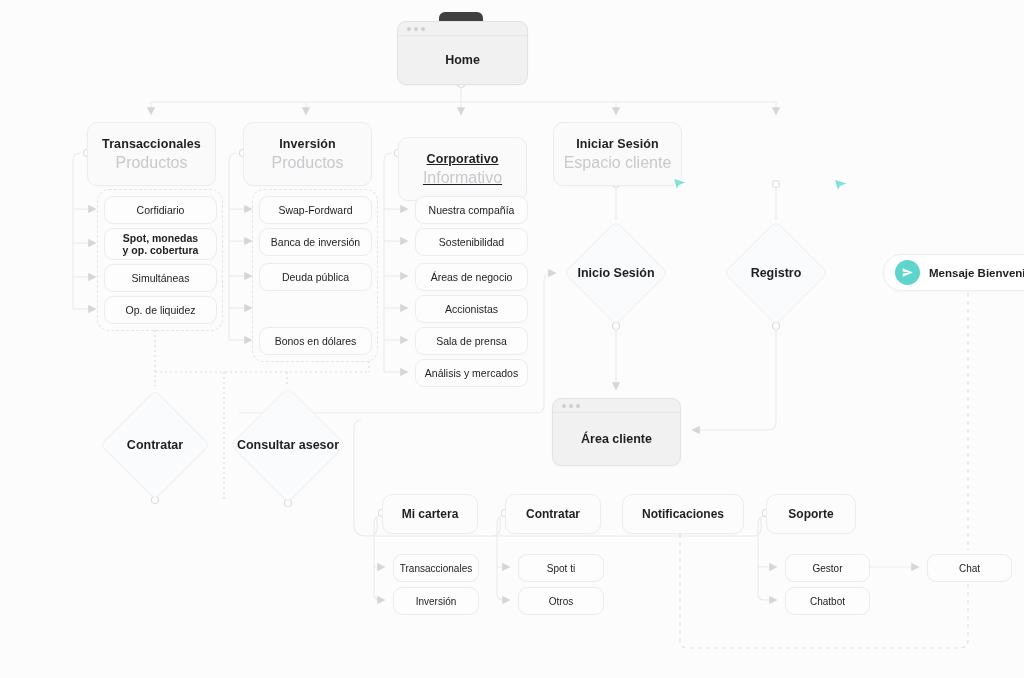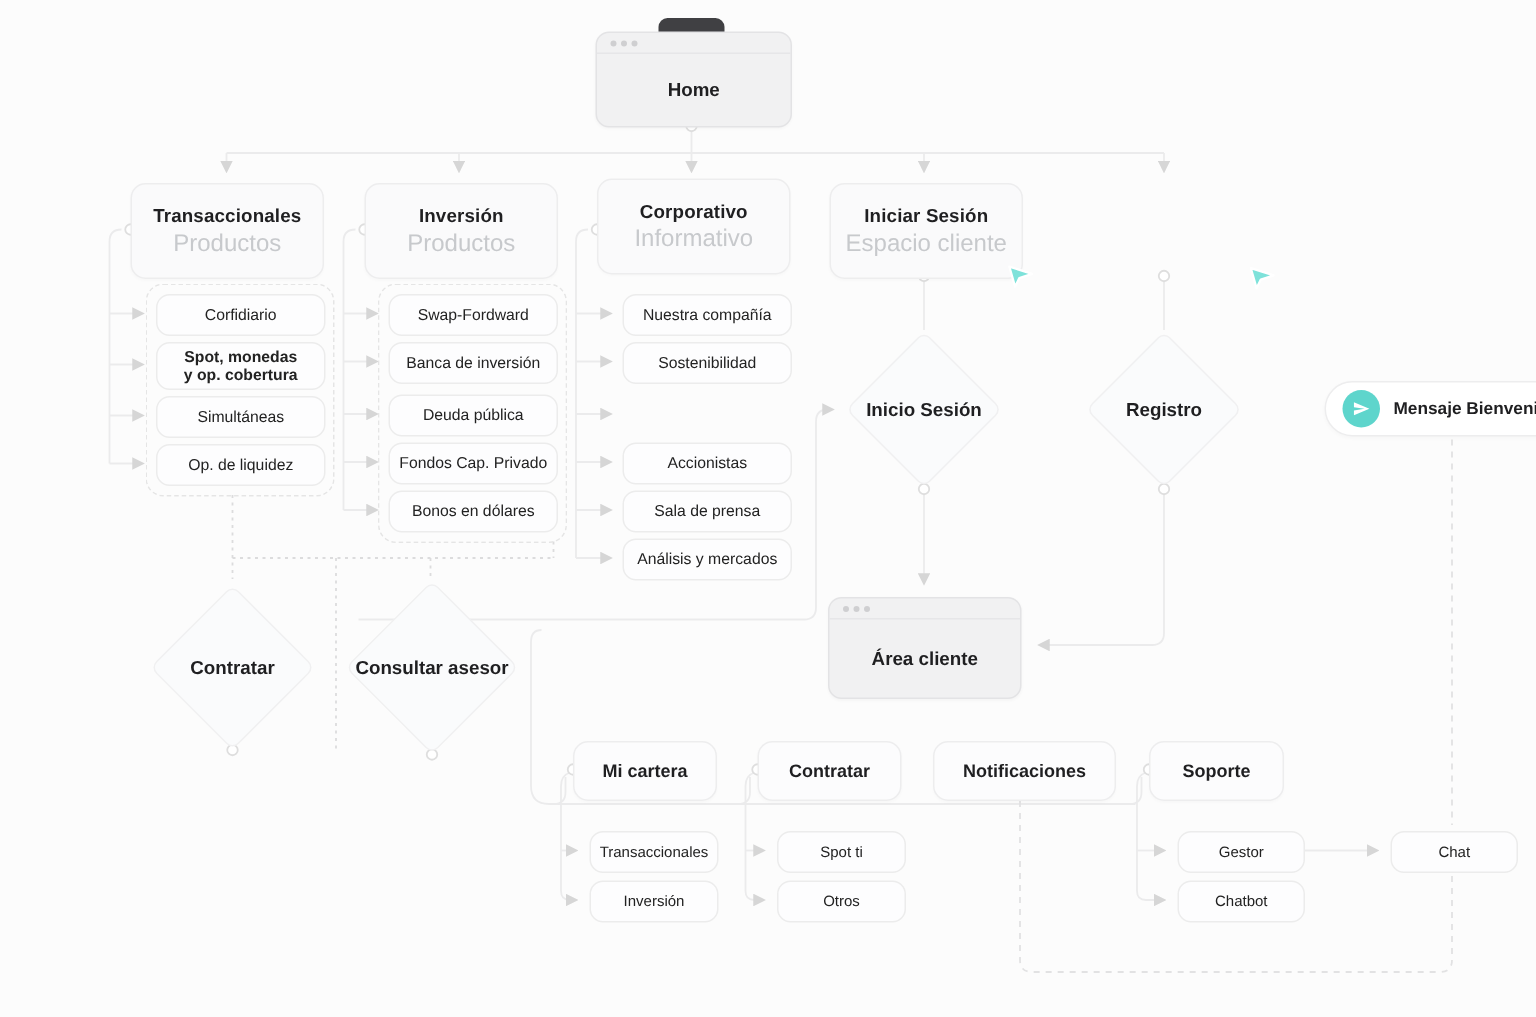--- a/index.html
+++ b/index.html
@@ -153,21 +153,21 @@
   </div>
 
   <div class="node" style="left:40px;top:122px;">
     <div class="t">Transaccionales</div>
     <div class="s">Productos</div>
   </div>
   <div class="node" style="left:196px;top:122px;">
     <div class="t">Inversión</div>
     <div class="s">Productos</div>
   </div>
-  <div class="node" style="left:351px;top:119px;">
+  <div class="node" style="left:351px;top:137px;text-decoration:underline;">
     <div class="t">Corporativo</div>
     <div class="s">Informativo</div>
   </div>
   <div class="node" style="left:506px;top:122px;">
     <div class="t">Iniciar Sesión</div>
     <div class="s">Espacio cliente</div>
   </div>
 
   <svg class="cursor" style="left:624px;top:174px;" viewBox="0 0 20 20">
     <path d="M2,4 L18,9 L9,12 L6,18 Z" fill="#7ee2da" stroke="#ffffff" stroke-width="1.6" stroke-linejoin="round"></path>
@@ -180,25 +180,25 @@
   <div class="chip" style="left:57px;top:196px;width:111px;">Corfidiario</div>
   <div class="chip tall" style="left:57px;top:228px;width:111px;font-weight:bold;">Spot, monedas
 y op. cobertura</div>
   <div class="chip" style="left:57px;top:264px;width:111px;">Simultáneas</div>
   <div class="chip" style="left:57px;top:296px;width:111px;">Op. de liquidez</div>
 
   <div class="group" style="left:205px;top:189px;width:124px;height:171px;"></div>
   <div class="chip" style="left:212px;top:196px;width:111px;text-align:right;">Swap-Fordward</div>
   <div class="chip" style="left:212px;top:228px;width:111px;">Banca de inversión</div>
   <div class="chip" style="left:212px;top:263px;width:111px;">Deuda pública</div>
-  <div class="chip" style="left:212px;top:295px;width:111px;">Fondos Cap. Privado</div>
   <div class="chip" style="left:212px;top:327px;width:111px;">Bonos en dólares</div>
 
   <div class="chip" style="left:368px;top:196px;width:111px;">Nuestra compañía</div>
   <div class="chip" style="left:368px;top:228px;width:111px;">Sostenibilidad</div>
+  <div class="chip" style="left:368px;top:263px;width:111px;">Áreas de negocio</div>
   <div class="chip" style="left:368px;top:295px;width:111px;">Accionistas</div>
   <div class="chip" style="left:368px;top:327px;width:111px;">Sala de prensa</div>
   <div class="chip" style="left:368px;top:359px;width:111px;">Análisis y mercados</div>
 
   <div class="diamond" style="left:517px;top:221px;width:104px;height:104px;">
     <div class="dshape" style="inset:15px;"></div>
     <span class="dlabel">Inicio Sesión</span>
   </div>
   <div class="diamond" style="left:677px;top:221px;width:104px;height:104px;">
     <div class="dshape" style="inset:15px;"></div>

